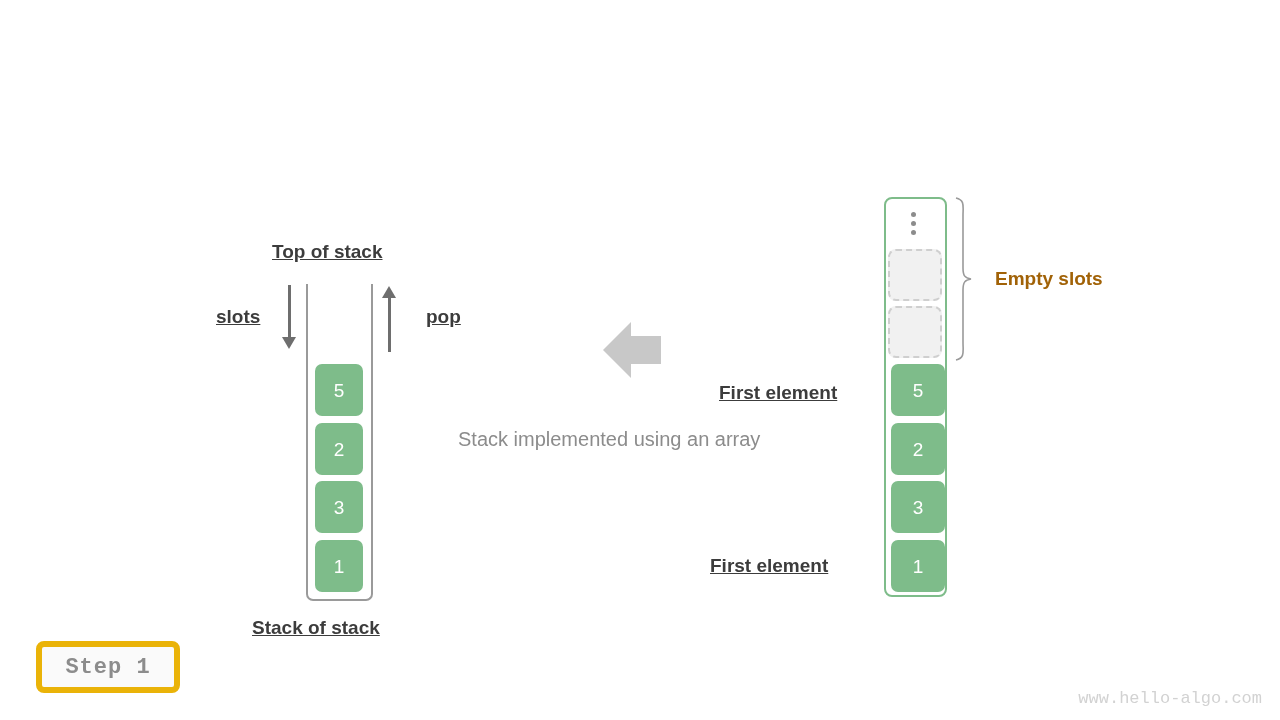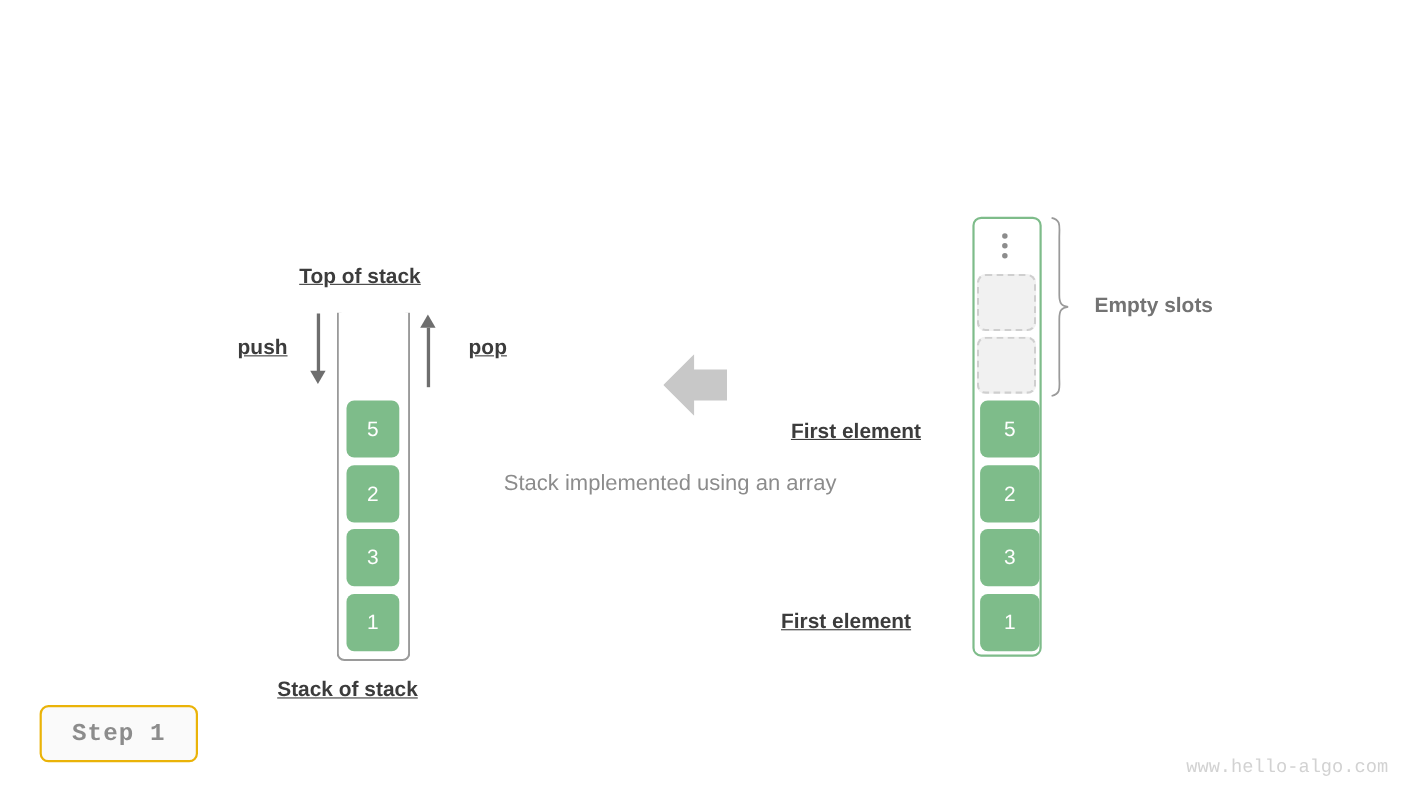--- a/index.html
+++ b/index.html
@@ -26,21 +26,21 @@
     font-weight: bold;
     color: #3c3c3c;
     white-space: nowrap;
     text-decoration: underline;
   }
   .lbl-gray-bold {
     position: absolute;
     font-family: "Liberation Sans", sans-serif;
     font-size: 19px;
     font-weight: bold;
-    color: #737373;
+    color: #a16207;
     white-space: nowrap;
   }
   .lbl-caption {
     position: absolute;
     font-family: "Liberation Sans", sans-serif;
     font-size: 20px;
     font-weight: normal;
     color: #8c8c8c;
     white-space: nowrap;
   }
@@ -136,21 +136,21 @@
   #brace { position: absolute; left: 952px; top: 196px; }
 
   
   #step-badge {
     position: absolute;
     left: 36px;
     top: 641px;
     width: 144px;
     height: 52px;
     box-sizing: border-box;
-    border: 2px solid #eab308;
+    border: 6px solid #eab308;
     border-radius: 8px;
     background: #fafafa;
     display: flex;
     align-items: center;
     justify-content: center;
   }
   #step-badge span {
     font-family: "Liberation Mono", monospace;
     font-size: 22px;
     font-weight: bold;
@@ -169,21 +169,21 @@
     white-space: nowrap;
   }
 </style>
 </head>
 <body>
 
 <div id="canvas">
 
   <div class="lbl-bold" style="left:272px; top:241px;">Top of stack</div>
 
-  <div class="lbl-bold" style="left:216px; top:306px;">push</div>
+  <div class="lbl-bold" style="left:216px; top:306px;">slots</div>
 
   <div class="lbl-bold" style="left:410px; top:306px;margin-left:16px;">pop</div>
 
   <div class="vline" style="left:288px; top:285px; height:54px;"></div>
   <div class="arrowhead-down" style="left:282px; top:337px;"></div>
 
   <div class="vline" style="left:388px; top:298px; height:54px;"></div>
   <div class="arrowhead-up" style="left:382px; top:286px;"></div>
 
   <div id="left-container"></div>

